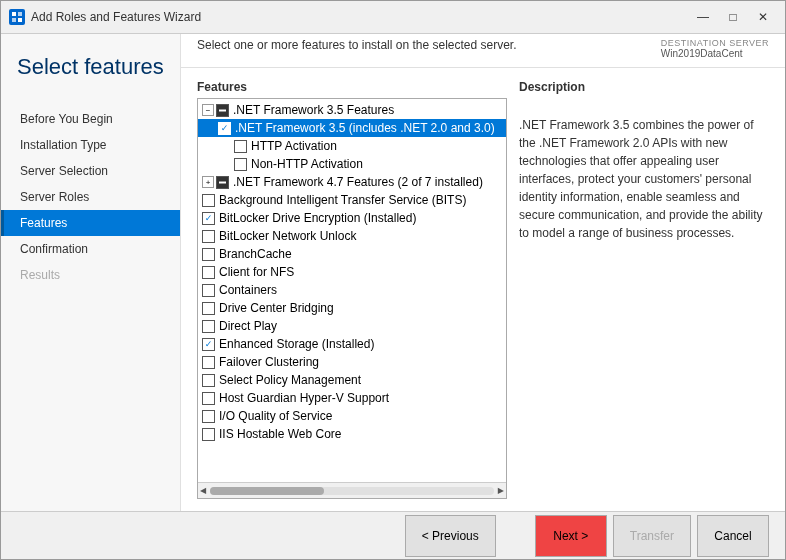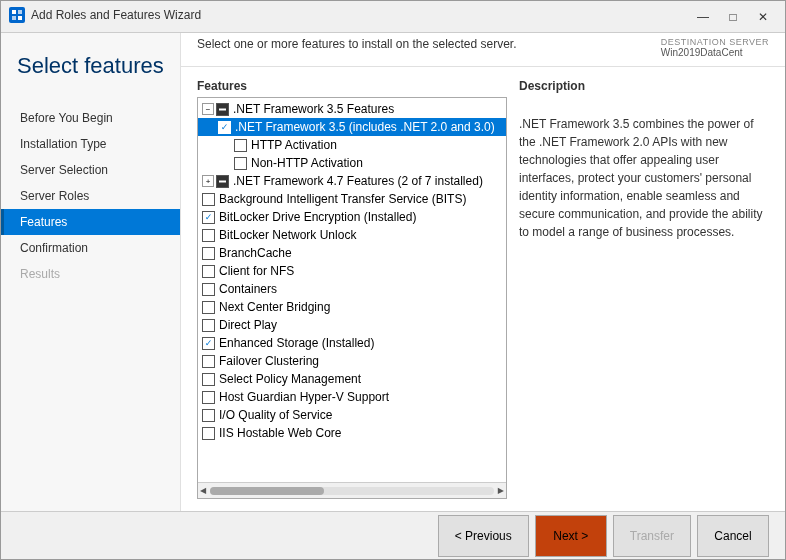--- a/index.html
+++ b/index.html
@@ -15,23 +15,23 @@
       width: 786px;
       height: 560px;
       background: #ffffff;
       border: 1px solid #999;
       display: flex;
       flex-direction: column;
     }
     .title-bar {
       background: #f0f0f0;
       border-bottom: 1px solid #ccc;
-      padding: 6px 8px;
-      display: flex;
-      align-items: flex-start;
+      padding: 16px 8px;
+      display: flex;
+      align-items: center;
       justify-content: space-between;
       height: 32px;
     }
     .title-bar-left {
       display: flex;
       align-items: center;
       gap: 6px;
     }
     .title-bar-icon {
       width: 16px;
@@ -275,21 +275,22 @@
       border: 1px solid #aaa;
       background: #e1e1e1;
       cursor: pointer;
       min-width: 72px;
       height: 17px;
       display: flex;
       align-items: center;
       justify-content: center;
     }
     .btn.primary {
-      background: #c2410c;
+      background: #ef4444;
+      margin-left: 33px;
     }
     .btn:disabled {
       color: #aaa;
       cursor: default;
     }
     .scroll-arrow {
       font-size: 8px;
       color: #555;
       cursor: pointer;
     }
@@ -435,21 +436,21 @@
                 <div class="checkbox-wrap">
                   <div class="cb"></div>
                 </div>
                 <span class="feature-text">Containers</span>
               </div>
 
               <div class="feature-item">
                 <div class="checkbox-wrap">
                   <div class="cb"></div>
                 </div>
-                <span class="feature-text">Next Center Bridging</span>
+                <span class="feature-text">Drive Center Bridging</span>
               </div>
 
               <div class="feature-item">
                 <div class="checkbox-wrap">
                   <div class="cb"></div>
                 </div>
                 <span class="feature-text">Direct Play</span>
               </div>
 
               <div class="feature-item">

